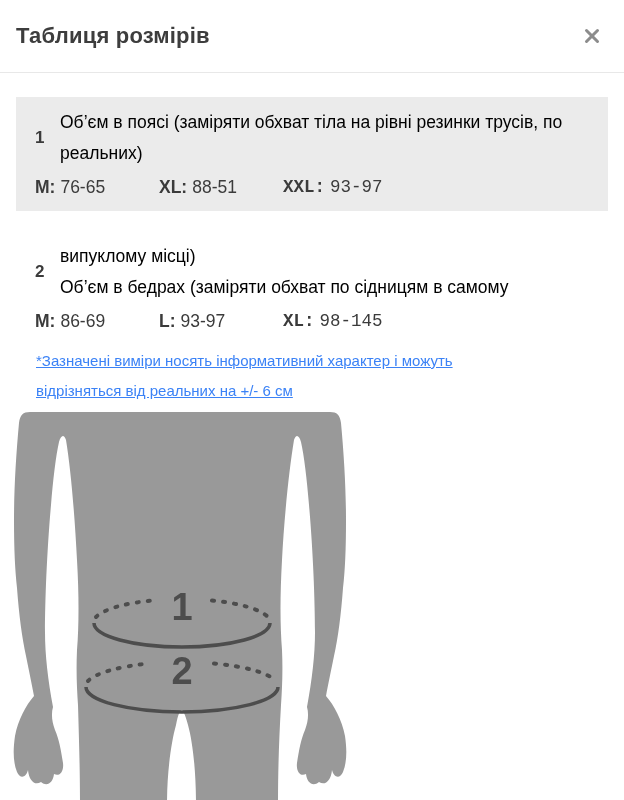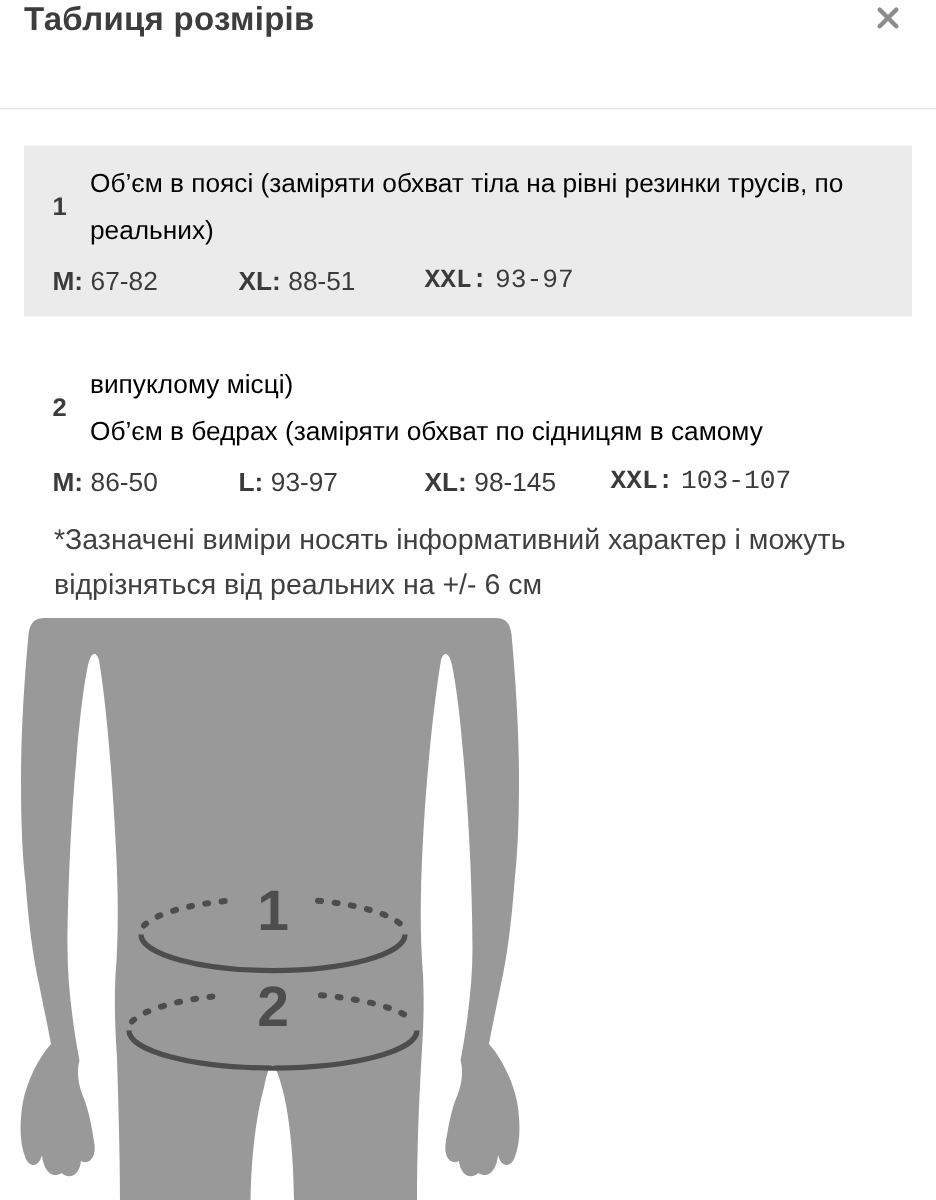--- a/index.html
+++ b/index.html
@@ -7,21 +7,21 @@
   body {
     background: #ffffff;
     font-family: "Liberation Sans", "DejaVu Sans", sans-serif;
     color: #3b3b3b;
     overflow: hidden;
     position: relative;
   }
   .modal-header {
     height: 73px;
     display: flex;
-    align-items: flex-start;
+    align-items: center;
     justify-content: space-between;
     padding: 0 20px 0 16px;
     border-bottom: 1px solid #e8e8e8;
   }
   .modal-title {
     font-size: 22px;
     font-weight: 700;
     letter-spacing: 0.2px;
     color: #3d3d3d;
   }
@@ -64,23 +64,24 @@
   .sizes-row {
     display: flex;
     margin-top: 8px;
     font-size: 17.5px;
   }
   .size-item { width: 124px; flex: none; }
   .size-item:last-child { width: auto; font-family: Liberation Mono, monospace; }
   .size-label { font-weight: 700; margin-right: 5px; }
   .note {
     margin: 14px 16px 0 20px;
-    color: #404040;
-    font-size: 19px;
+    color: #3b82f6;
+    font-size: 15px;
     line-height: 30px;
+    text-decoration: underline;
   }
   .figure-wrap {
     margin: 4px 0 0 10px;
     width: 346px;
     height: 400px;
   }
   .figure-wrap svg { display: block; }
 </style>
 </head>
 <body>
@@ -102,51 +103,48 @@
     <div class="size-section shaded">
       <div class="section-head">
         <div class="section-num">1</div>
         <div class="section-desc">
           <div>Об’єм в поясі (заміряти обхват тіла на рівні резинки трусів, по</div>
           <div>реальних)</div>
         </div>
       </div>
       <div class="sizes-row">
         <div class="size-item">
-          <span class="size-label">M:</span><span>67-82</span>
+          <span class="size-label">M:</span><span>76-65</span>
         </div>
         <div class="size-item">
           <span class="size-label">XL:</span><span>88-51</span>
         </div>
         <div class="size-item">
           <span class="size-label">XXL:</span><span>93-97</span>
         </div>
       </div>
     </div>
 
     <div class="size-section plain">
       <div class="section-head">
         <div class="section-num">2</div>
         <div class="section-desc">
           <div>випуклому місці)</div>
           <div>Об’єм в бедрах (заміряти обхват по сідницям в самому</div>
         </div>
       </div>
       <div class="sizes-row">
         <div class="size-item">
-          <span class="size-label">M:</span><span>86-50</span>
+          <span class="size-label">M:</span><span>86-69</span>
         </div>
         <div class="size-item">
           <span class="size-label">L:</span><span>93-97</span>
         </div>
         <div class="size-item">
           <span class="size-label">XL:</span><span>98-145</span>
-        </div>
-        <div class="size-item">
-          <span class="size-label">XXL:</span><span>103-107</span>
         </div>
       </div>
     </div>
 
     <div class="note">
       <div>*Зазначені виміри носять інформативний характер і можуть</div>
       <div>відрізняться від реальних на +/- 6 см</div>
     </div>
 
   </div>

